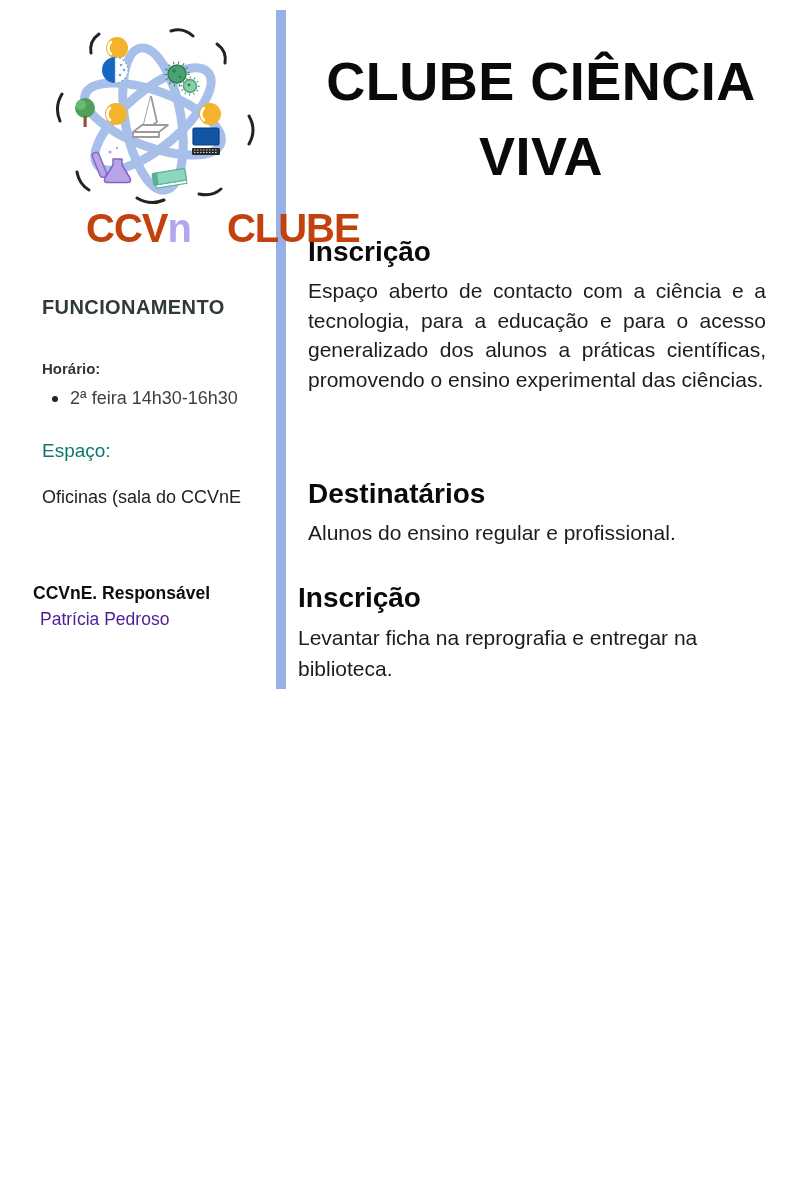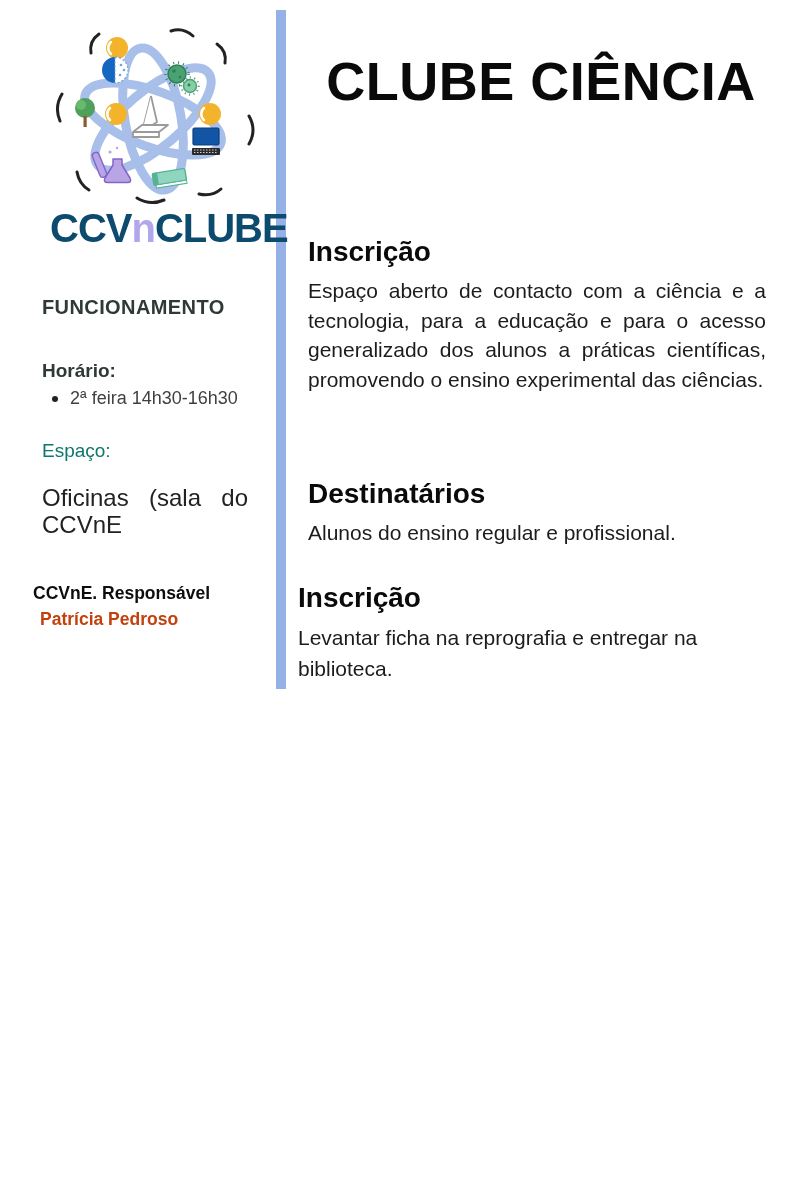--- a/index.html
+++ b/index.html
@@ -6,31 +6,31 @@
   .page{
     position:relative;width:800px;height:1200px;background:#ffffff;
     font-family:"Liberation Sans", sans-serif;overflow:hidden;
   }
   
   .vbar{position:absolute;left:276px;top:10px;width:10px;height:679px;background:#95b1e5;}
   
   .logo{position:absolute;left:50px;top:28px;width:210px;text-align:center;}
   .logo svg{display:block;margin:0 auto;}
   .logo-text{margin-top:2px;font-size:40px;font-weight:800;letter-spacing:-1px;line-height:1;white-space:nowrap;}
-  .c-blue{color:#0c4a6e;}
+  .c-blue{color:#c2410c;margin-left:36px;}
   .c-lav{color:#b1a7ea;}
   
   .func-title{position:absolute;left:42px;top:296px;font-size:20px;font-weight:800;letter-spacing:.4px;color:#2e3a33;}
-  .horario-label{position:absolute;left:42px;top:360px;font-size:19px;font-weight:800;color:#2e3a33;}
+  .horario-label{position:absolute;left:42px;top:360px;font-size:15px;font-weight:800;color:#2e3a33;}
   .horario-item{position:absolute;left:52px;top:388px;font-size:18px;color:#404040;display:flex;align-items:center;}
   .dot{width:6px;height:6px;border-radius:50%;background:#222;margin-right:12px;flex:0 0 auto;}
   .espaco-label{position:absolute;left:42px;top:440px;font-size:19px;font-weight:400;color:#0f766e;}
-  .espaco-value{position:absolute;left:42px;top:484px;width:206px;font-size:24px;line-height:27px;color:#222;text-align:justify;}
+  .espaco-value{position:absolute;left:42px;top:484px;width:206px;font-size:18px;line-height:27px;color:#222;text-align:justify;}
   .prof-label{position:absolute;left:33px;top:583px;font-size:17.5px;font-weight:800;color:#0d0d0d;}
-  .prof-name{position:absolute;left:40px;top:609px;font-size:17.5px;color:#c2410c;font-weight:bold;}
+  .prof-name{position:absolute;left:40px;top:609px;font-size:17.5px;color:#4c1d95;}
   
   .title{position:absolute;left:284px;top:44px;width:514px;text-align:center;
     font-size:54px;line-height:75px;font-weight:800;letter-spacing:.5px;color:#0a0a0a;}
   .section{position:absolute;}
   .sec-descricao{left:308px;top:236px;width:458px;}
   .sec-destinatarios{left:308px;top:478px;width:460px;}
   .sec-inscricao{left:298px;top:582px;width:470px;}
   .sec-heading{font-size:28px;font-weight:800;color:#0a0a0a;line-height:1.15;margin:0 0 8px 0;}
   .sec-body{font-size:21px;line-height:29.5px;color:#1c1c1c;margin:0;}
   .sec-descricao .sec-body{text-align:justify;}
@@ -135,20 +135,21 @@
   </div>
 
   <div class="espaco-label">Espaço:</div>
   <div class="espaco-value">Oficinas (sala do CCVnE</div>
 
   <div class="prof-label">CCVnE. Responsável</div>
   <div class="prof-name">Patrícia Pedroso</div>
 
   <div class="title">
     <div>CLUBE CIÊNCIA</div>
+    <div>VIVA</div>
   </div>
 
   <div class="section sec-descricao">
     <h2 class="sec-heading">Inscrição</h2>
     <p class="sec-body">Espaço aberto de contacto com a ciência e a tecnologia, para a educação e para o acesso generalizado dos alunos a práticas científicas, promovendo o ensino experimental das ciências.</p>
   </div>
 
   <div class="section sec-destinatarios">
     <h2 class="sec-heading">Destinatários</h2>
     <p class="sec-body">Alunos do ensino regular e profissional.</p>

